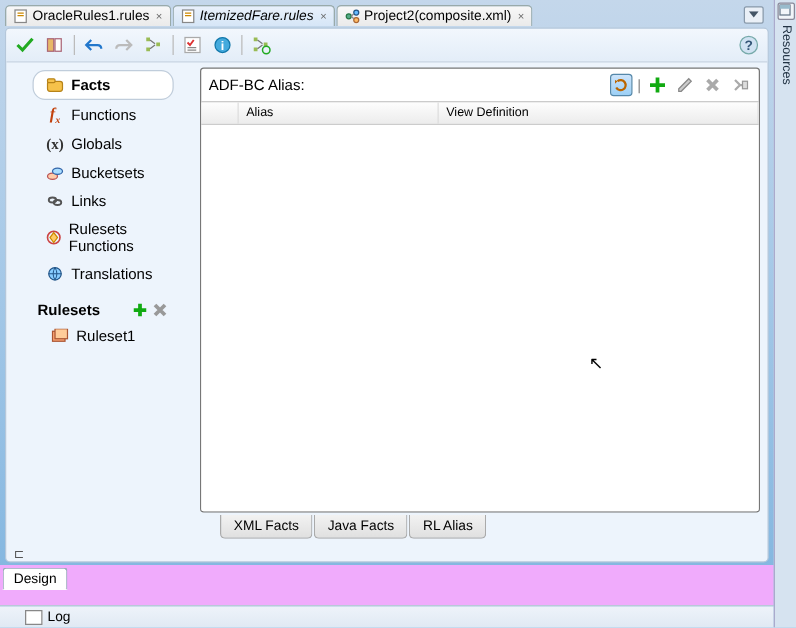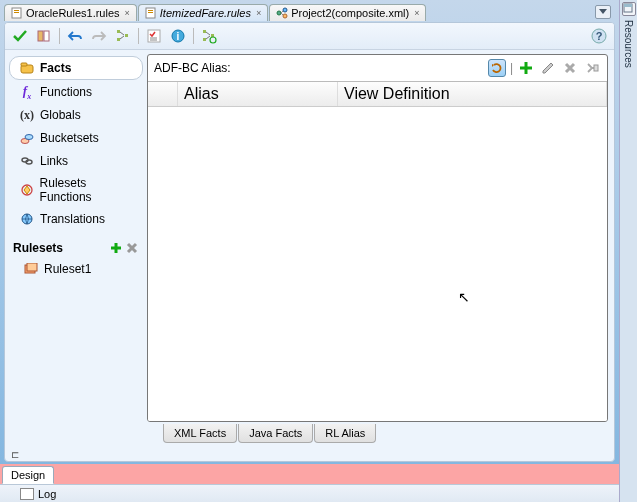--- a/index.html
+++ b/index.html
@@ -23,50 +23,50 @@
   
   .toolbar { display: flex; align-items: center; padding: 4px 6px; gap: 6px; background: linear-gradient(#f2f7fd,#e3edf8); border-bottom: 1px solid #c8d4e2; }
   .toolbar .tb-btn { width: 18px; height: 18px; display: flex; align-items: center; justify-content: center; cursor: pointer; }
   .tb-sep { width: 1px; height: 16px; background: #bbb; }
   .toolbar-right { margin-left: auto; display: flex; align-items: center; }
   
   
   .body-row { flex: 1; display: flex; overflow: hidden; }
   
   
-  .left-nav { width: 142px; padding: 6px 4px; display: flex; flex-direction: column; gap: 1px; }
+  .left-nav { width: 155px; padding: 6px 21px; display: flex; flex-direction: column; gap: 1px; }
   .nav-item { display: flex; align-items: center; gap: 5px; padding: 3px 4px 3px 10px; font-size: 12px; cursor: pointer; }
   .nav-item.active { background: #fff; border: 1px solid #c0cddb; border-radius: 10px; font-weight: bold; padding: 3px 4px 3px 9px; }
   .nav-item .icon { width: 16px; height: 16px; display: flex; align-items: center; justify-content: center; }
   .nav-section { display: flex; align-items: center; padding: 4px 4px 2px 4px; font-weight: bold; font-size: 12px; gap: 4px; margin-top: 6px; }
   .nav-section .sec-actions { margin-left: auto; display: flex; gap: 2px; }
   .nav-sub { padding-left: 14px; }
   
   
   .main-area { flex: 1; display: flex; flex-direction: column; padding: 0; }
   .table-frame { flex: 1; border: 1px solid #777; border-radius: 3px; margin: 4px 6px 2px 0; background: #fff; display: flex; flex-direction: column; overflow: hidden; }
   .table-header-bar { display: flex; align-items: center; padding: 4px 6px; font-size: 12px; }
   .table-header-bar .th-actions { margin-left: auto; display: flex; align-items: center; gap: 4px; }
   .th-btn { width: 18px; height: 18px; display: flex; align-items: center; justify-content: center; cursor: pointer; }
   .grid { flex: 1; border-top: 1px solid #bbb; }
-  .grid-head { display: flex; background: linear-gradient(#fdfdfd,#ececec); border-bottom: 1px solid #ccc; font-size: 16px; }
+  .grid-head { display: flex; background: linear-gradient(#fdfdfd,#ececec); border-bottom: 1px solid #ccc; font-size: 10px; }
   .grid-col { padding: 3px 6px; border-right: 1px solid #ddd; }
   .col-handle { width: 30px; }
   .col-alias { flex: 0 0 160px; }
   .col-view { flex: 1; }
   .grid-body { height: 320px; background: #fff; position: relative; }
   .cursor-arrow { position: absolute; top: 182px; left: 310px; font-size: 14px; }
   
   
   .bottom-tabs { display: flex; padding: 0 6px 6px 16px; gap: 0; }
   .b-tab { padding: 3px 10px; font-size: 11px; background: linear-gradient(#f2f2f2,#e0e0e0); border: 1px solid #aaa; border-top: none; border-radius: 0 0 4px 4px; margin-right: 1px; cursor: pointer; }
   .b-tab.active { background: #fff; }
   
   
-  .view-tabs { display: flex; background: #fca5a5; padding: 2px 2px 0 2px; }
+  .view-tabs { display: flex; background: #f0abfc; padding: 2px 2px 12px 2px; }
   .v-tab { padding: 2px 8px; font-size: 11px; border: 1px solid #9ab; border-radius: 3px 3px 0 0; margin-right: 1px; background: linear-gradient(#fbfbfb,#ebebeb); cursor: pointer; }
   .v-tab.active { background: #fff; border-bottom-color: #fff; }
   .log-bar { display: flex; align-items: center; padding: 2px 20px; background: linear-gradient(#eef3fa,#e0e9f3); border-top: 1px solid #b9c8d8; height: 18px; }
   .log-bar .log-icon { width: 14px; height: 12px; border: 1px solid #888; background: #fff; margin-right: 4px; display: inline-block; }
   
   
   .right-dock { width: 18px; background: #d6e3f0; border-left: 1px solid #aac; display: flex; flex-direction: column; align-items: center; padding-top: 2px; }
   .dock-handle { width: 14px; height: 14px; border: 1px solid #889; background: #f2f5f9; border-radius: 2px; margin-bottom: 4px; }
   .dock-label { writing-mode: vertical-rl; font-size: 10px; color: #234; }
   
@@ -199,21 +199,21 @@
             <span class="icon">
                 <svg width="14" height="12">
                   <rect x="1" y="3" width="12" height="8" rx="2" fill="#f6c24a" stroke="#b78318"></rect>
                   <rect x="1" y="1" width="6" height="3" rx="1" fill="#f6c24a" stroke="#b78318"></rect>
                 </svg>
               </span>
             <span>Facts</span>
           </div>
           <div class="nav-item">
             <span class="icon">
-                <span style="font-style:italic;font-family:serif;font-size:13px;font-weight:bold;color:#6d28d9">f<sub style="font-size:8px">x</sub></span>
+                <span style="font-style:italic;font-family:serif;font-size:13px;font-weight:bold;color:#c2410c">f<sub style="font-size:8px">x</sub></span>
               </span>
             <span>Functions</span>
           </div>
           <div class="nav-item">
             <span class="icon">
                 <span style="font-family:serif;font-size:12px;font-weight:bold;color:#333">(x)</span>
               </span>
             <span>Globals</span>
           </div>
           <div class="nav-item">

